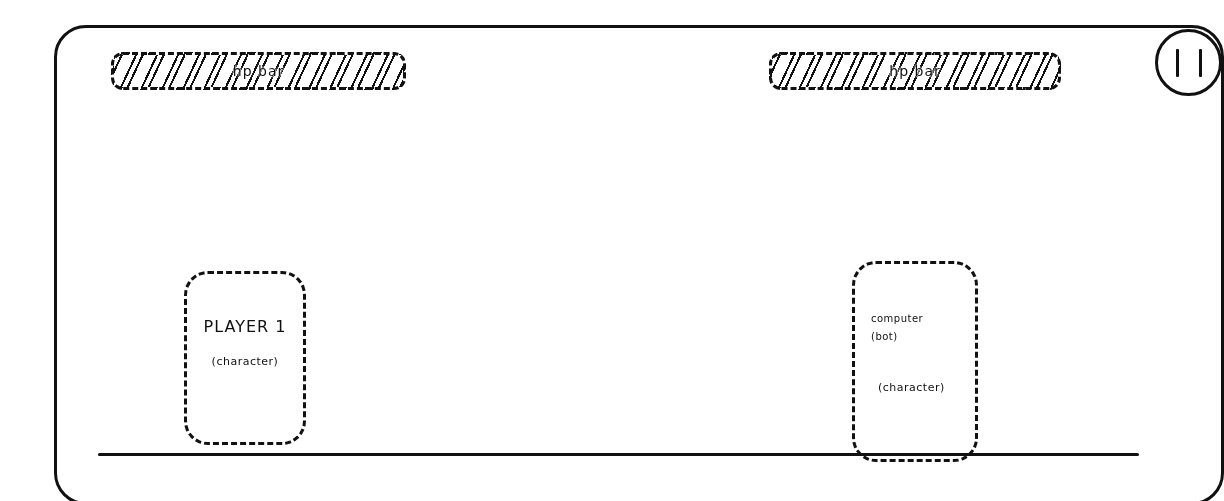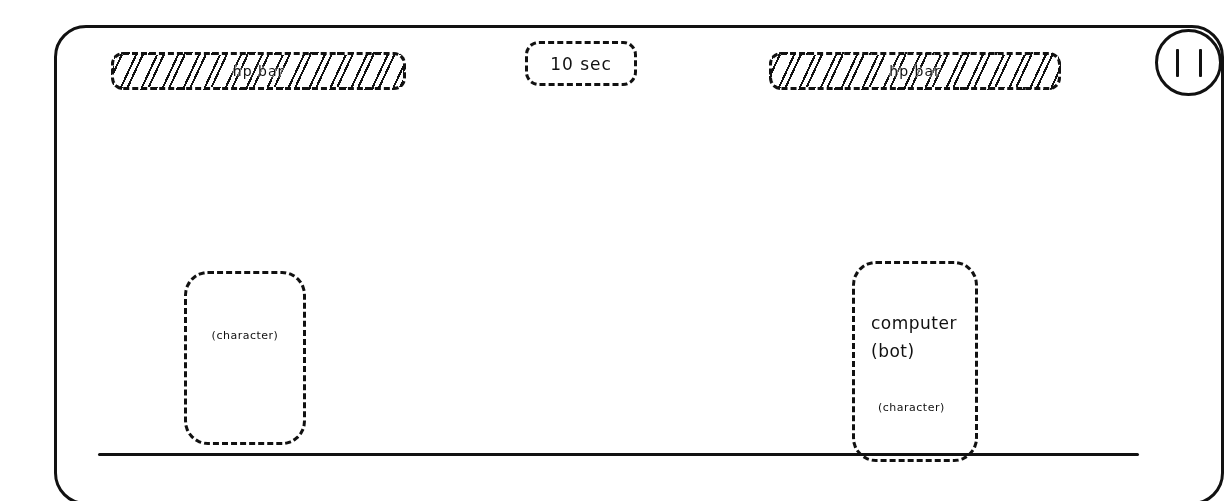--- a/index.html
+++ b/index.html
@@ -109,21 +109,21 @@
   .char-name {
     font-size: 16px;
     letter-spacing: 1px;
     line-height: 1.4;
   }
   .char-role {
     font-size: 11px;
     letter-spacing: 0.5px;
   }
   .charbox.player .char-role { margin-top: 17px; }
-  .charbox.opponent .char-name { font-size: 17px; letter-spacing: 0.5px; }
+  .charbox.opponent .char-name { font-size: 10px; letter-spacing: 0.5px; }
   .charbox.opponent .char-role { margin-top: 37px; padding-left: 7px; }
   
   .ground {
     position: absolute;
     left: 82px; top: 437px;
     width: 1041px; height: 3px;
     background: #111111;
     border-radius: 2px;
   }
 </style>
@@ -131,36 +131,34 @@
 <body>
 
 <div class="screen">
 
   <div class="frame"></div>
 
   <div class="hpbar left">
     <span class="hpbar-label">hp bar</span>
   </div>
 
-  <div class="timer">
-    <span>10 sec</span>
-  </div>
 
   <div class="hpbar right">
     <span class="hpbar-label">hp bar</span>
   </div>
 
   <button class="pause">
     <span class="pause-icon" style="display:flex; gap:12px;">
       <i class="pause-bar"></i>
       <i class="pause-bar"></i>
     </span>
   </button>
 
   <div class="charbox player">
+    <div class="char-name">PLAYER 1</div>
     <div class="char-role">(character)</div>
   </div>
 
   <div class="charbox opponent">
     <div class="char-name">computer</div>
     <div class="char-name">(bot)</div>
     <div class="char-role">(character)</div>
   </div>
 
   <div class="ground"></div>

